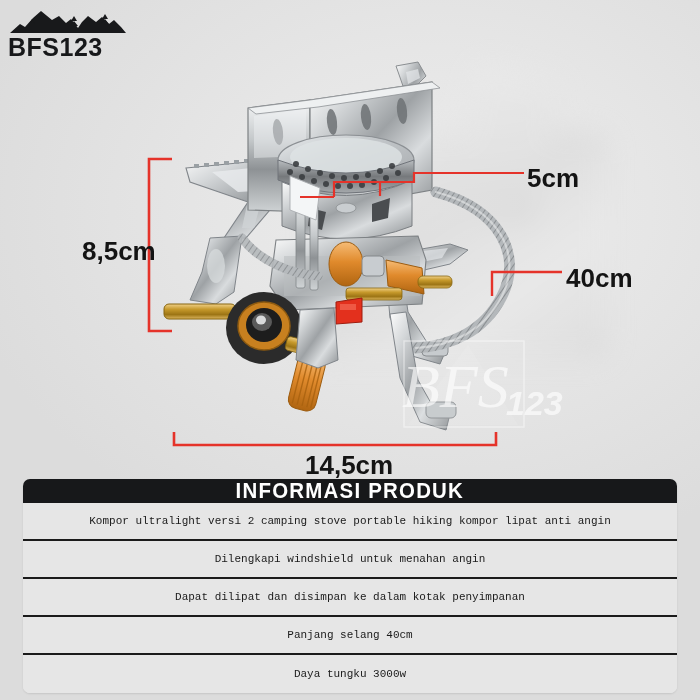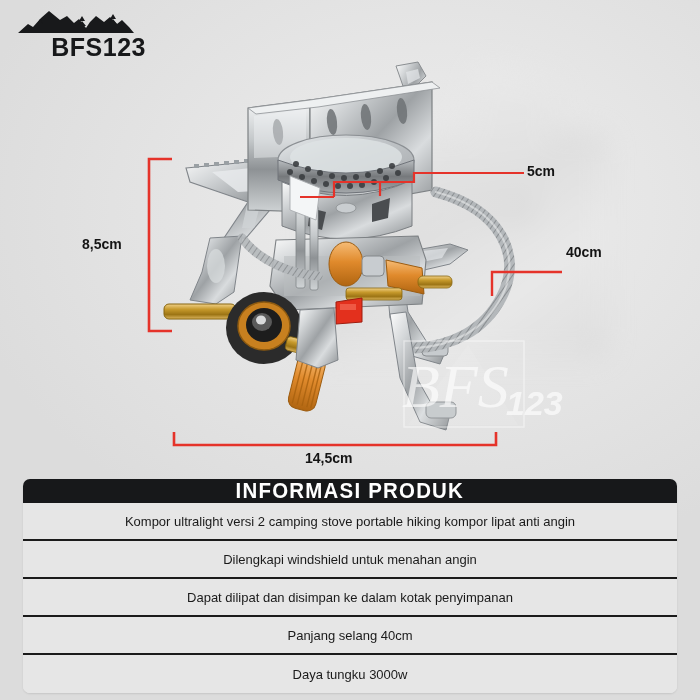--- a/index.html
+++ b/index.html
@@ -38,22 +38,22 @@
   .bg-ghost .garm {
     position: absolute; left: 210px; top: 60px;
     width: 90px; height: 150px;
     background: linear-gradient(160deg,#efefef,#c9c9c9);
     transform: rotate(12deg);
     border-radius: 10px;
   }
 
   
   .logo {
-    position: absolute; left: 16px; top: 8px;
-    width: 130px; height: 52px; text-align: right;
+    position: absolute; left: 8px; top: 8px;
+    width: 130px; height: 52px;
   }
   .logo svg { display: block; }
   .logo .brand {
     font-family: "Liberation Sans", sans-serif;
     font-weight: bold;
     font-size: 25px;
     letter-spacing: .5px;
     color: #17181a;
     line-height: 1;
     margin-top: 1px;
@@ -100,27 +100,27 @@
 
   
   .dim-layer {
     position: absolute; inset: 0;
     pointer-events: none;
   }
   .dim-label {
     position: absolute;
     font-family: "Liberation Sans", sans-serif;
     font-weight: bold;
-    font-size: 14px;
+    font-size: 26px;
     color: #141414;
     white-space: nowrap;
   }
   .lbl-h   { left: 82px;  top: 236px; }
   .lbl-5   { left: 527px; top: 163px; }
-  .lbl-40  { left: 566px; top: 244px; }
+  .lbl-40  { left: 566px; top: 263px; }
   .lbl-w   { left: 305px; top: 450px; }
 
   
   .info-panel {
     position: absolute;
     left: 23px; top: 479px;
     width: 654px;
     border-radius: 7px;
     overflow: hidden;
     box-shadow: 0 1px 2px rgba(0,0,0,.10);
@@ -144,22 +144,22 @@
   .info-row {
     height: 38px;
     display: flex;
     align-items: center;
     justify-content: center;
     border-bottom: 2.5px solid #1b1b1b;
     background: #e6e6e6;
   }
   .info-row:last-child { border-bottom: none; }
   .info-row-text {
-    font-family: Liberation Sans, sans-serif;
-    font-size: 13px;
+    font-family: Liberation Mono, monospace;
+    font-size: 11px;
     color: #1a1a1a;
     text-align: right;
     padding: 0 10px;
   }
 </style>
 </head>
 <body>
 
 <div class="page">
 

